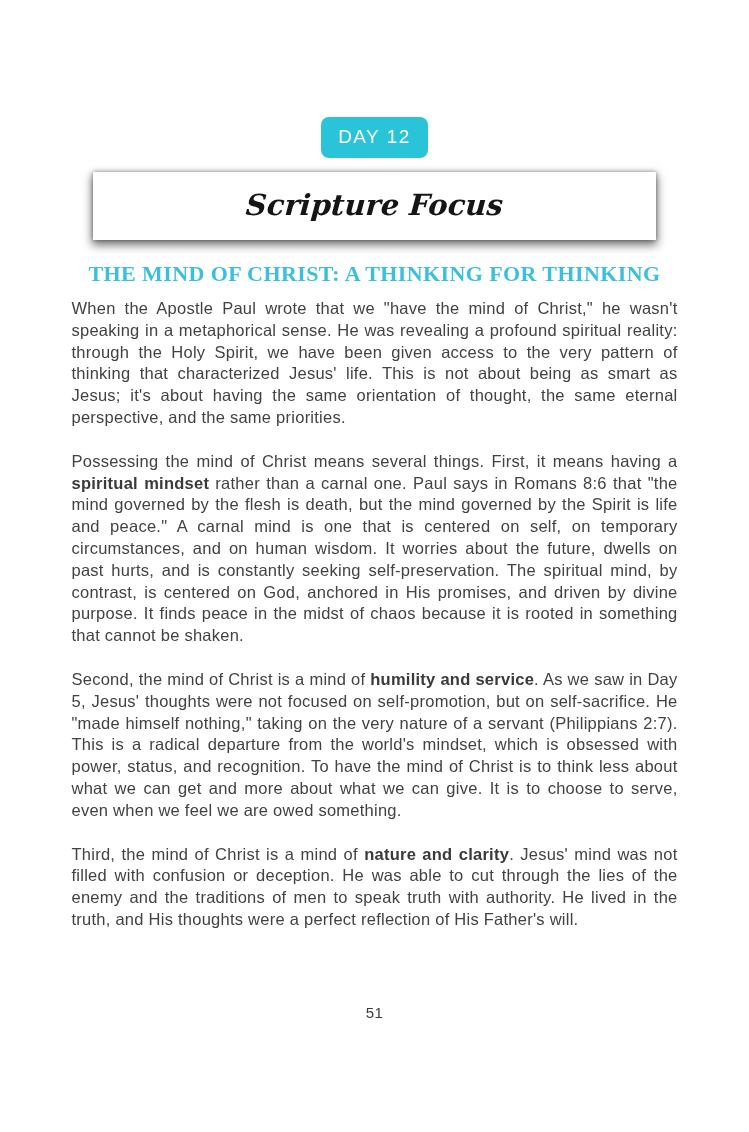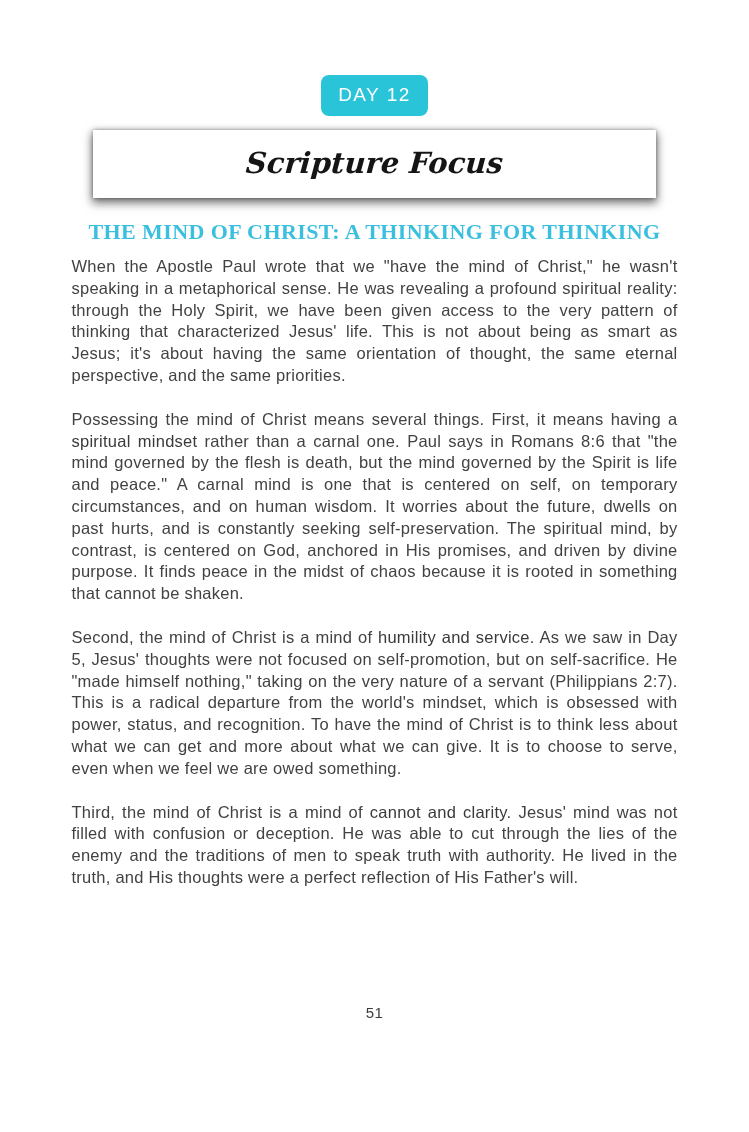--- a/index.html
+++ b/index.html
@@ -7,21 +7,21 @@
   body {
     width: 749px;
     height: 1132px;
     position: relative;
     font-family: "Liberation Sans", sans-serif;
     overflow: hidden;
   }
   .page {
     width: 749px;
     height: 1068px;
-    padding-top: 75px;
+    padding-top: 117px;
     position: relative;
     background: #ffffff;
   }
   .day-badge {
     display: block;
     width: fit-content;
     margin: 0 auto;
     background: var(--badge-bg, #2ac4d8);
     color: #ffffff;
     font-size: 19px;
@@ -74,21 +74,21 @@
   }
   .article-body p {
     text-align: justify;
     font-size: 16.5px;
     line-height: 21.8px;
     letter-spacing: 0.25px;
     color: #424242;
     margin-bottom: 22px;
   }
   .article-body p b {
-    font-weight: 400;
+    font-weight: 700;
     color: #3a3a3a;
   }
   .page-number {
     position: absolute;
     bottom: 47px;
     left: 0;
     width: 100%;
     text-align: center;
     font-size: 15px;
     color: #3c3c3c;
@@ -108,18 +108,18 @@
 
   <h1 class="chapter-heading">THE MIND OF CHRIST: A THINKING FOR THINKING</h1>
 
   <div class="article-body">
     <p><span>When the Apostle Paul wrote that we "have the mind of Christ," he wasn't speaking in a metaphorical sense. He was revealing a profound spiritual reality: through the Holy Spirit, we have been given access to the very pattern of thinking that characterized Jesus' life. This is not about being as smart as Jesus; it's about having the same orientation of thought, the same eternal perspective, and the same priorities.</span><b></b><span></span></p>
 
     <p><span>Possessing the mind of Christ means several things. First, it means having a </span><b>spiritual mindset</b><span> rather than a carnal one. Paul says in Romans 8:6 that "the mind governed by the flesh is death, but the mind governed by the Spirit is life and peace." A carnal mind is one that is centered on self, on temporary circumstances, and on human wisdom. It worries about the future, dwells on past hurts, and is constantly seeking self-preservation. The spiritual mind, by contrast, is centered on God, anchored in His promises, and driven by divine purpose. It finds peace in the midst of chaos because it is rooted in something that cannot be shaken.</span></p>
 
     <p><span>Second, the mind of Christ is a mind of </span><b>humility and service</b><span>. As we saw in Day 5, Jesus' thoughts were not focused on self-promotion, but on self-sacrifice. He "made himself nothing," taking on the very nature of a servant (Philippians 2:7). This is a radical departure from the world's mindset, which is obsessed with power, status, and recognition. To have the mind of Christ is to think less about what we can get and more about what we can give. It is to choose to serve, even when we feel we are owed something.</span></p>
 
-    <p><span>Third, the mind of Christ is a mind of </span><b>cannot and clarity</b><span>. Jesus' mind was not filled with confusion or deception. He was able to cut through the lies of the enemy and the traditions of men to speak truth with authority. He lived in the truth, and His thoughts were a perfect reflection of His Father's will.</span></p>
+    <p><span>Third, the mind of Christ is a mind of </span><b>nature and clarity</b><span>. Jesus' mind was not filled with confusion or deception. He was able to cut through the lies of the enemy and the traditions of men to speak truth with authority. He lived in the truth, and His thoughts were a perfect reflection of His Father's will.</span></p>
   </div>
 
   <div class="page-number">51</div>
 
 </div>
 
 </body></html>

